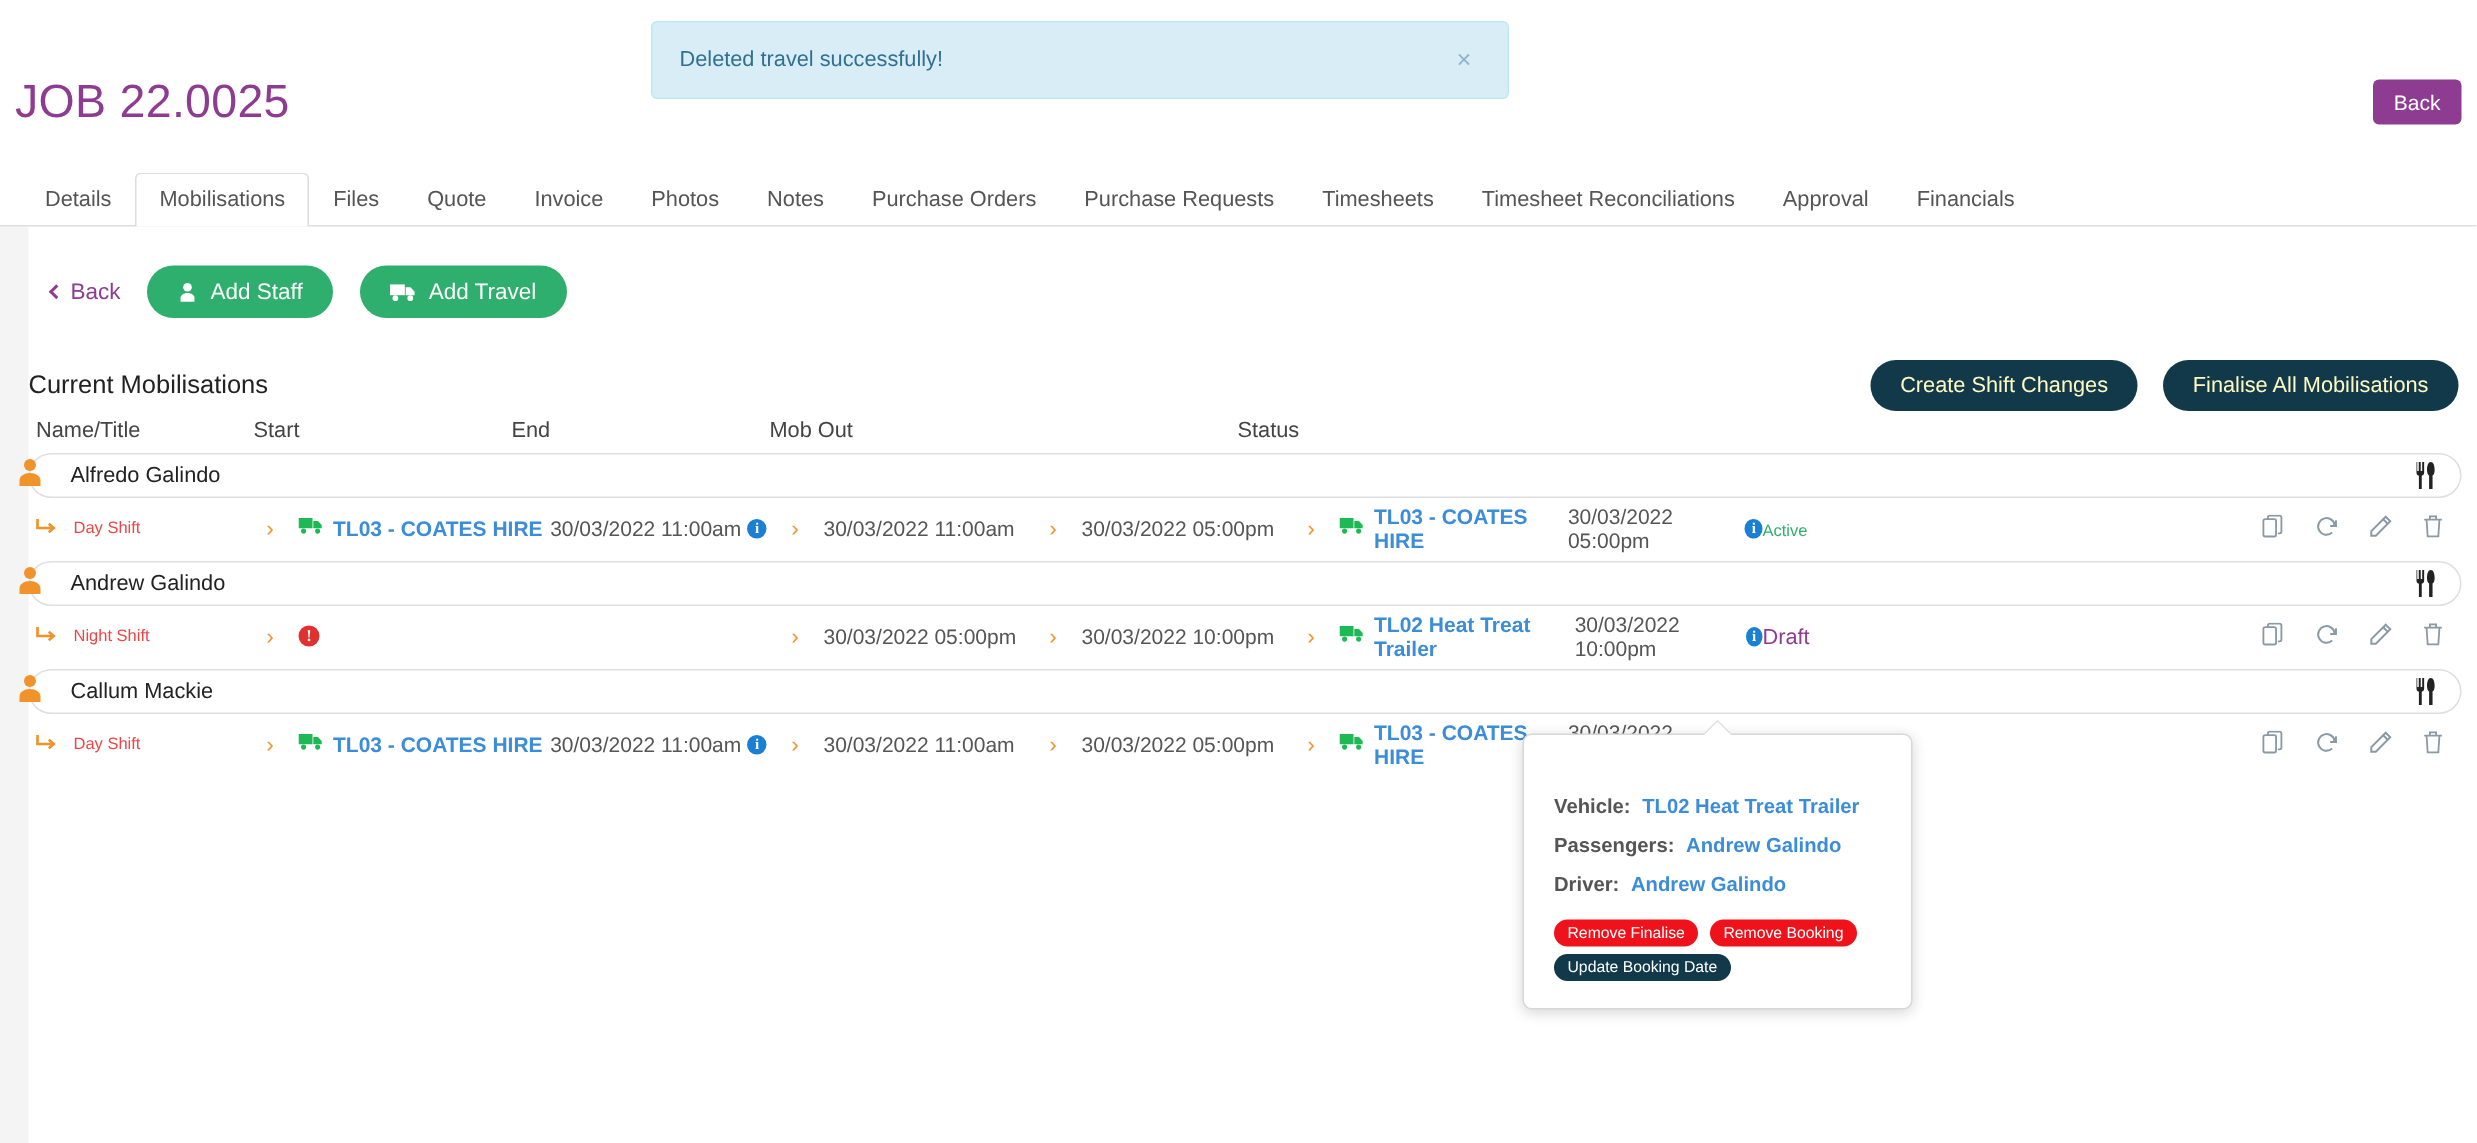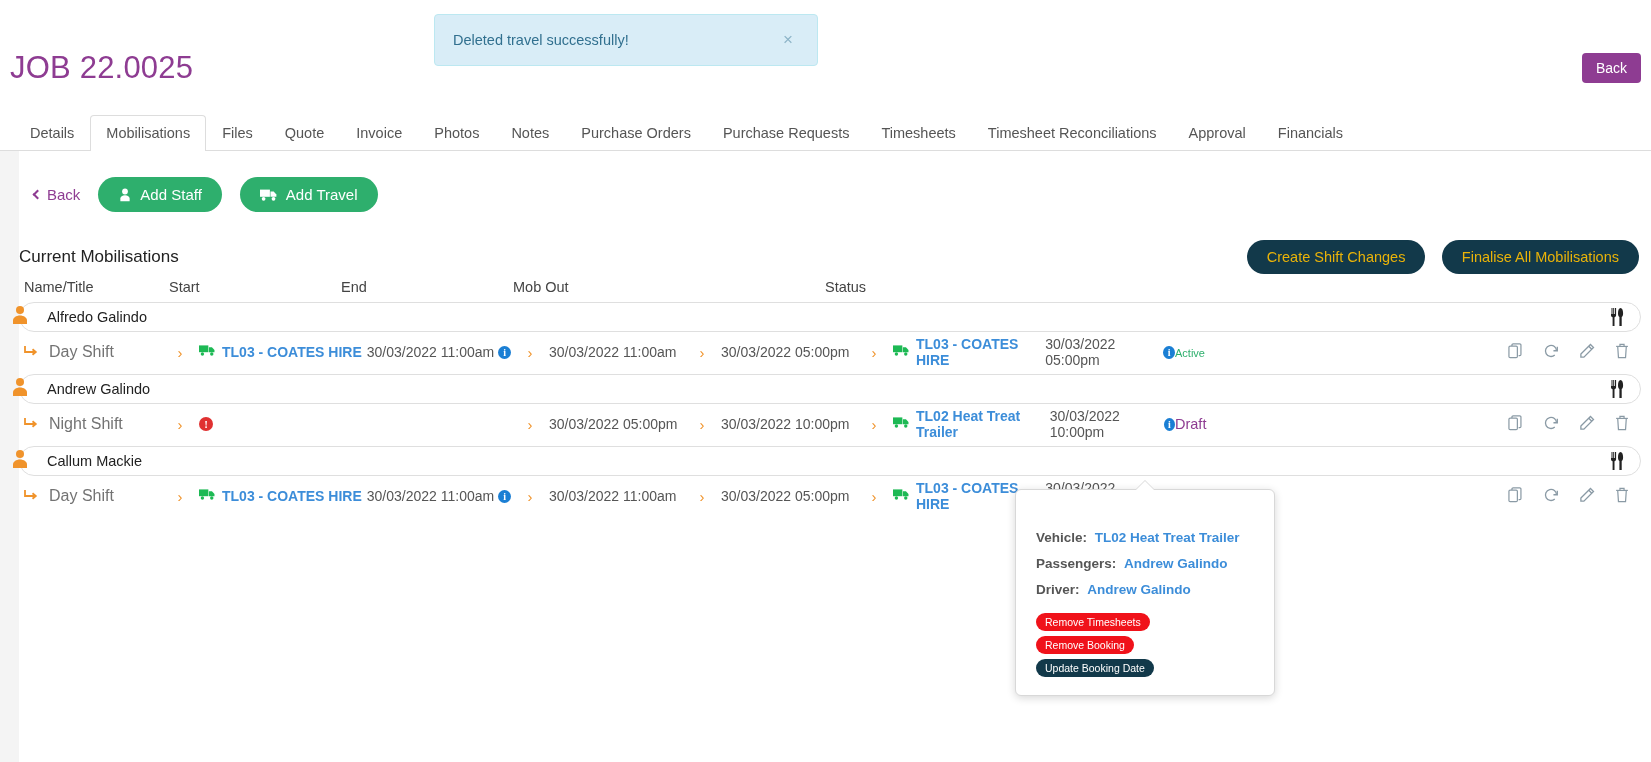--- a/index.html
+++ b/index.html
@@ -12,21 +12,21 @@
     position:relative;
     overflow:hidden;
   }
   
   .header { position:relative; height:110px; }
   .job-title {
     position:absolute; left:10px; top:50px;
     font-size:31px; color:#8e3c92; font-weight:400; letter-spacing:.2px;
   }
   .alert {
-    position:absolute; left:434px; top:14px; width:384px; height:52px;
+    position:absolute; left:434px; top:14px; width:572px; height:52px;
     background:#d9edf7; border:1px solid #bce8f1; border-radius:4px;
     color:#31708f; font-size:14.5px;
     display:flex; align-items:center; padding:0 18px;gap:12px;
   }
   .alert-text { flex:1; }
   .alert-close {
     color:#31708f; opacity:.45; font-size:17px; cursor:pointer;
     background:none; border:none; font-family:"Liberation Sans", sans-serif;
   }
   .back-btn-top {
@@ -73,21 +73,21 @@
     font-family:"Liberation Sans", sans-serif;
   }
   .btn-green svg { display:block; }
   
   .section-row {
     display:flex; align-items:center; justify-content:space-between;
     padding:28px 12px 0 19px;
   }
   .section-title { font-size:17px; color:#222; font-weight:400; }
   .btn-dark {
-    background:#12394a; color:#eab308; border:none; border-radius:20px;
+    background:#12394a; color:#fef9c3; border:none; border-radius:20px;
     padding:9px 20px; font-size:14.5px; cursor:pointer; margin-left:12px;
     font-family:"Liberation Sans", sans-serif;
   }
   
   .table { position:relative; }
   .thead {
     display:flex; font-size:14.5px; color:#444;
     padding:0 0 0 24px; height:26px; align-items:center;
   }
   .c-name  { width:145px; flex:0 0 145px; }
@@ -105,21 +105,21 @@
   }
   .person-avatar { position:absolute; left:-9px; top:2px; }
   .person-name { margin-left:27px; font-size:14.5px; color:#222; }
   .cutlery { position:absolute; right:16px; top:5px; }
 
   .shift-row {
     display:flex; align-items:center; height:40px;
     padding-left:24px; font-size:14px; color:#555; position:relative;
   }
   .arrow-icon { width:20px; flex:0 0 20px; }
-  .shift-label { color:#737373; font-size:16px; margin-left:5px; }
+  .shift-label { color:#ef4444; font-size:11px; margin-left:5px; }
   .chev {
     color:#f0932b; font-size:15px; width:22px; flex:0 0 22px;
     text-align:center;
   }
   .link-b { color:#3c8dd9; cursor:pointer; font-weight:600; }
   .muted { color:#555; }
   .info-dot {
     display:inline-block; width:13px; height:13px; border-radius:50%;
     background:#1b7fd4; color:#fff; font-size:10px; font-weight:bold;
     text-align:center; line-height:13px; vertical-align:1px;
@@ -483,17 +483,17 @@
   </div>
   <div class="pop-line">
     <span class="pop-key">Passengers:</span>
     <span class="pop-val">Andrew Galindo</span>
   </div>
   <div class="pop-line">
     <span class="pop-key">Driver:</span>
     <span class="pop-val">Andrew Galindo</span>
   </div>
   <div class="pop-btns">
-    <button class="pill-red">Remove Timesheets</button>
+    <button class="pill-red">Remove Finalise</button>
     <button class="pill-red">Remove Booking</button>
     <button class="pill-dark">Update Booking Date</button>
   </div>
 </div>
 
 </body></html>

